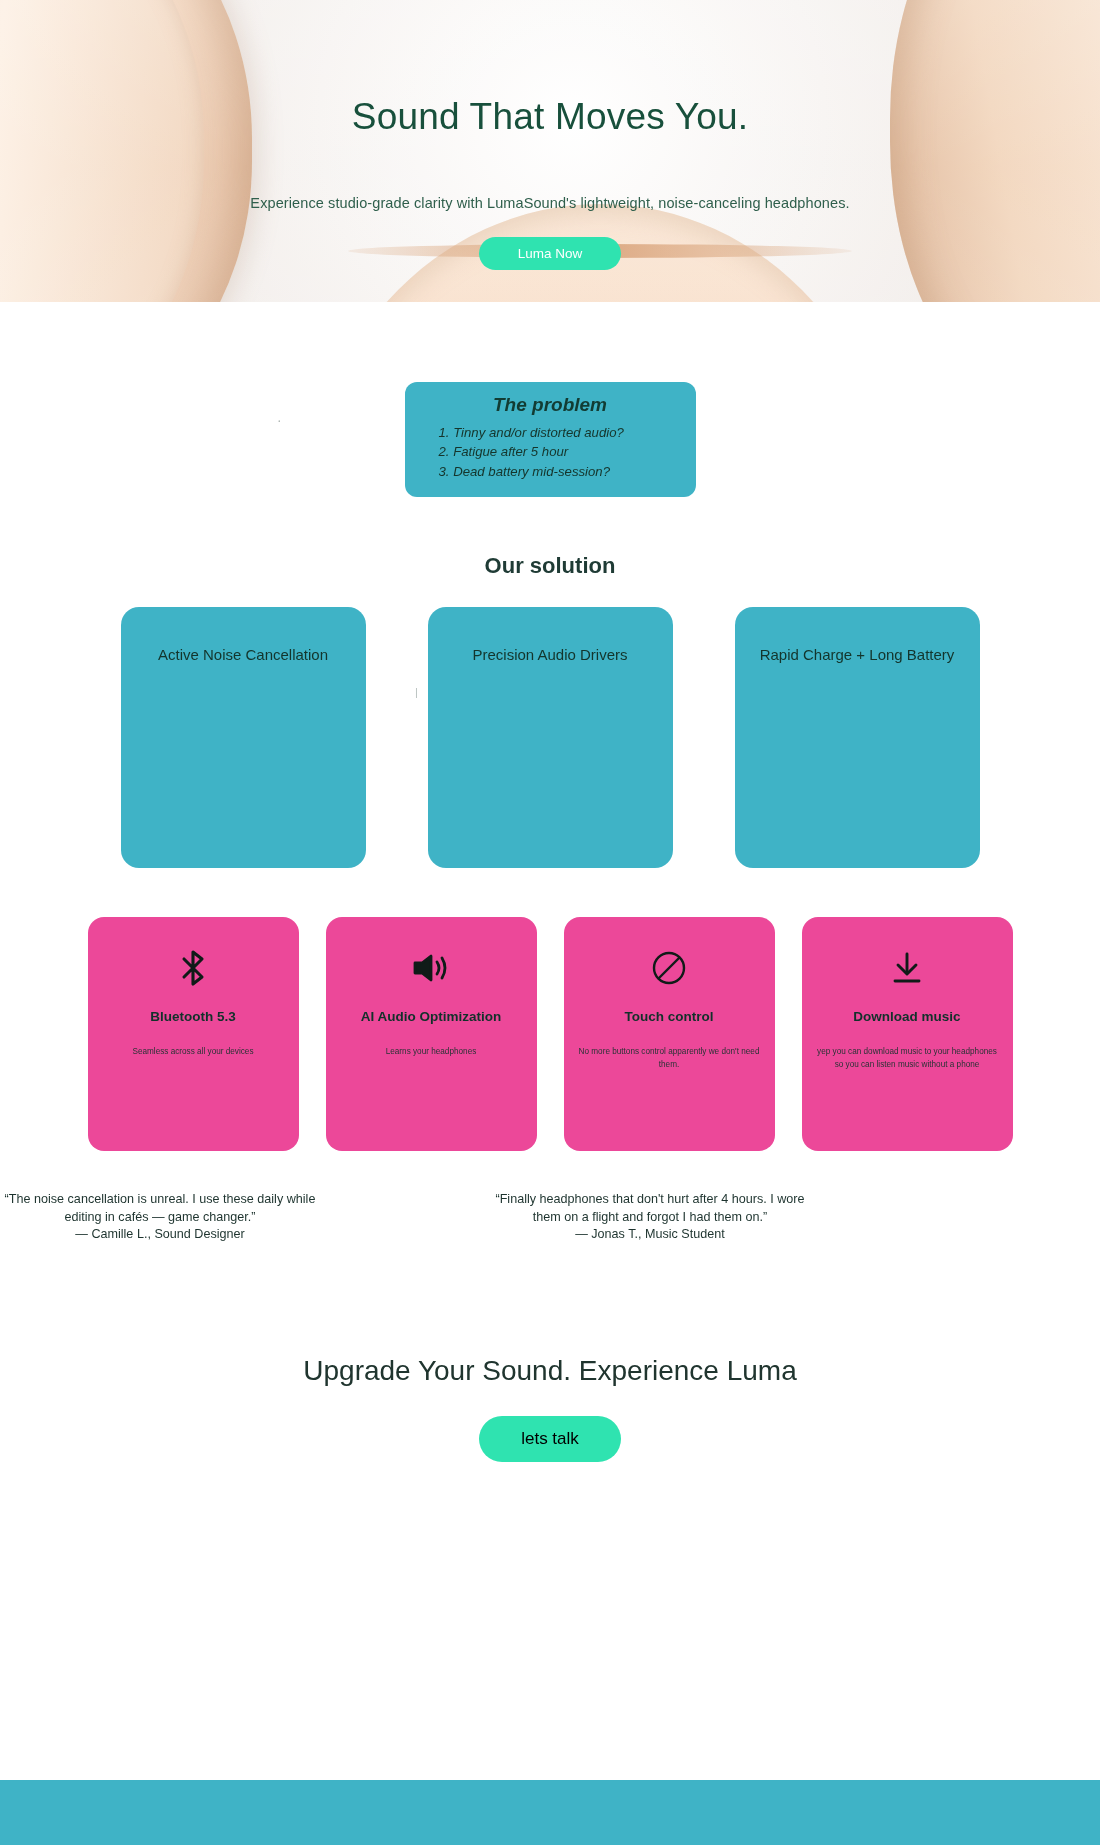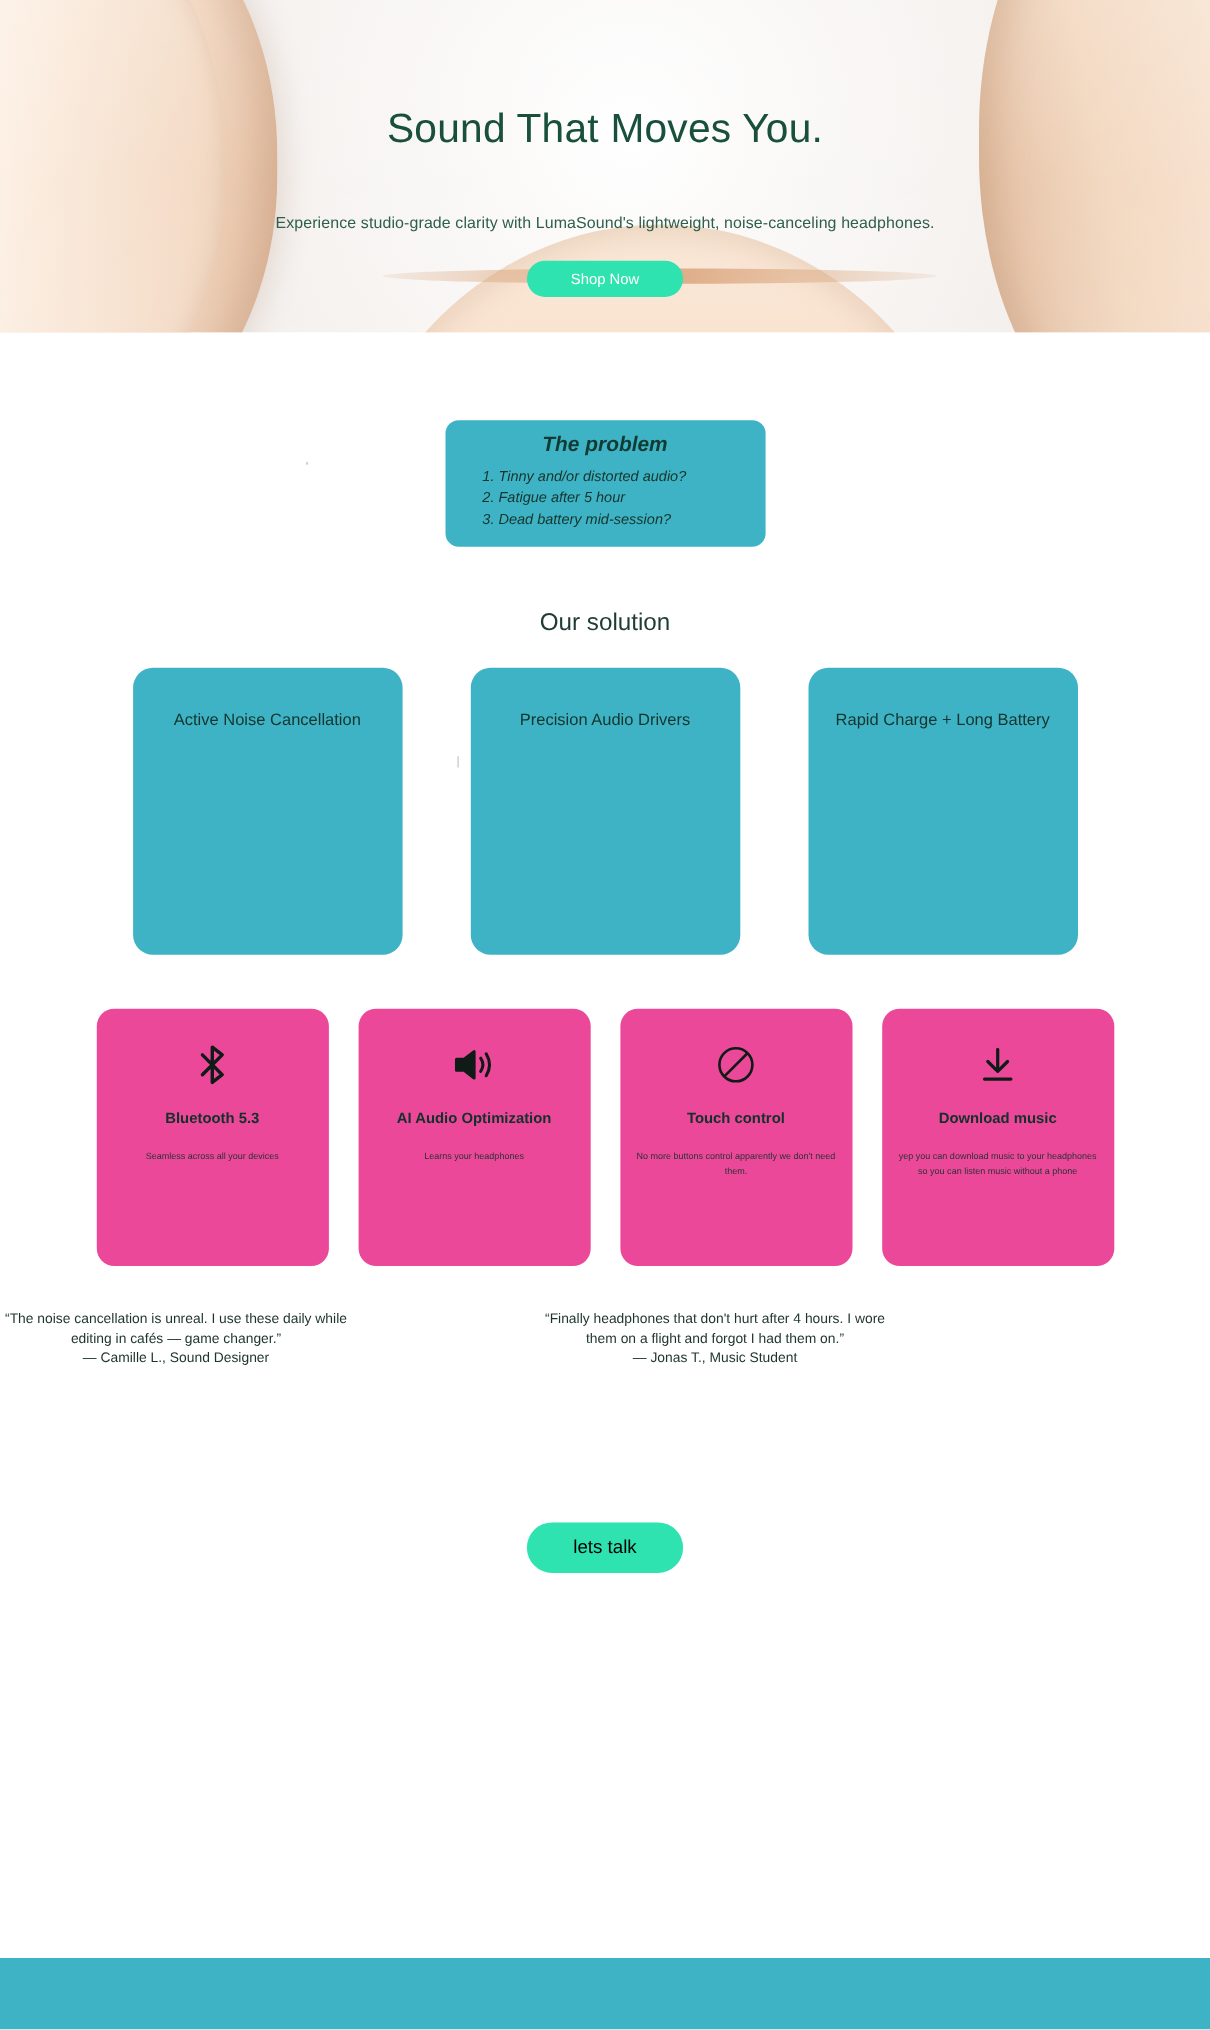--- a/index.html
+++ b/index.html
@@ -130,21 +130,21 @@
   .stray-mark {
     position: absolute; left: 278px; top: 418px;
     font-size: 11px; color: #9aa3a0;
   }
 
   
   .solution-title {
     margin-top: 56px;
     text-align: center;
     font-size: 22px;
-    font-weight: 400;
+    font-weight: 700;
     color: #1f3b35;
   }
   .solution-row {
     display: flex;
     justify-content: center;
     gap: 62px;
     margin-top: 28px;
   }
   .solution-card {
     width: 245px;
@@ -262,21 +262,21 @@
     </div>
     <div class="band-arc">
       <div class="stripe"></div>
     </div>
     <div class="hero-veil"></div>
   </div>
 
   <div class="hero-inner">
     <h1 class="hero-title">Sound That Moves You.</h1>
     <p class="hero-sub">Experience studio-grade clarity with LumaSound's lightweight, noise-canceling headphones.</p>
-    <button class="btn-shop">Shop Now</button>
+    <button class="btn-shop">Luma Now</button>
   </div>
 </section>
 
 <div class="problem-wrap">
   <div class="problem-card">
     <div class="problem-title">The problem</div>
     <ul class="problem-list">
       <li>1. Tinny and/or distorted audio?</li>
       <li>2. Fatigue after 5 hour</li>
       <li>3. Dead battery mid-session?</li>
@@ -353,18 +353,19 @@
     <span>“The noise cancellation is unreal. I use these daily while editing in cafés — game changer.”</span>
     <span class="author">— Camille L., Sound Designer</span>
   </div>
   <div class="quote">
     <span>“Finally headphones that don't hurt after 4 hours. I wore them on a flight and forgot I had them on.”</span>
     <span class="author">— Jonas T., Music Student</span>
   </div>
 </div>
 
 <div class="cta">
+  <h2 class="cta-title">Upgrade Your Sound. Experience Luma</h2>
   <div>
     <button class="btn-talk">lets talk</button>
   </div>
 </div>
 
 <footer class="footer"></footer>
 
 </body></html>

